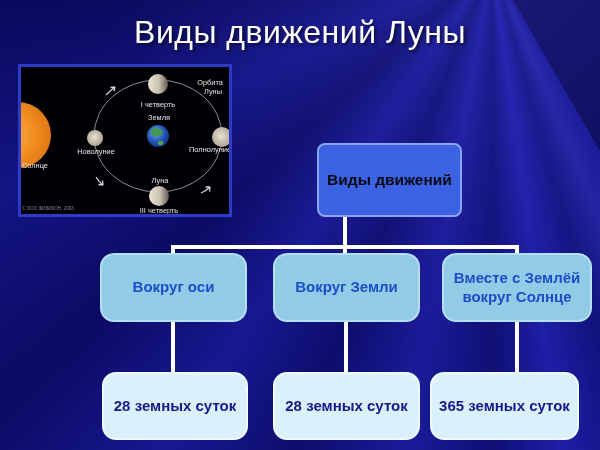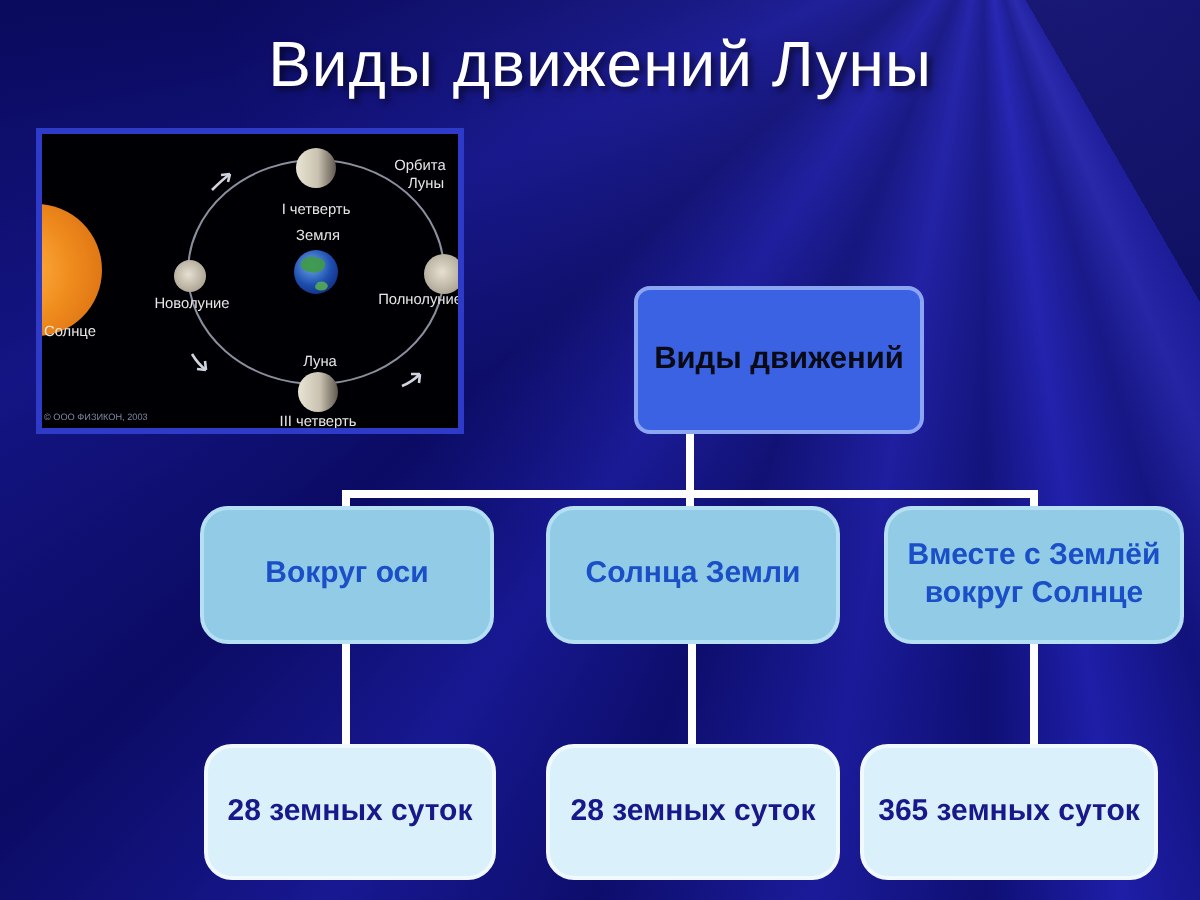--- a/index.html
+++ b/index.html
@@ -134,21 +134,21 @@
   <div class="conn conn-d3"></div>
 
   <div class="box root-box">
     <span>Виды движений</span>
   </div>
 
   <div class="box branch-box branch-1">
     <span>Вокруг оси</span>
   </div>
   <div class="box branch-box branch-2">
-    <span>Солнца Земли</span>
+    <span>Вокруг Земли</span>
   </div>
   <div class="box branch-box branch-3">
     <span>Вместе с Землёй вокруг Солнце</span>
   </div>
 
   <div class="box leaf-box leaf-1">
     <span>28 земных суток</span>
   </div>
   <div class="box leaf-box leaf-2">
     <span>28 земных суток</span>

